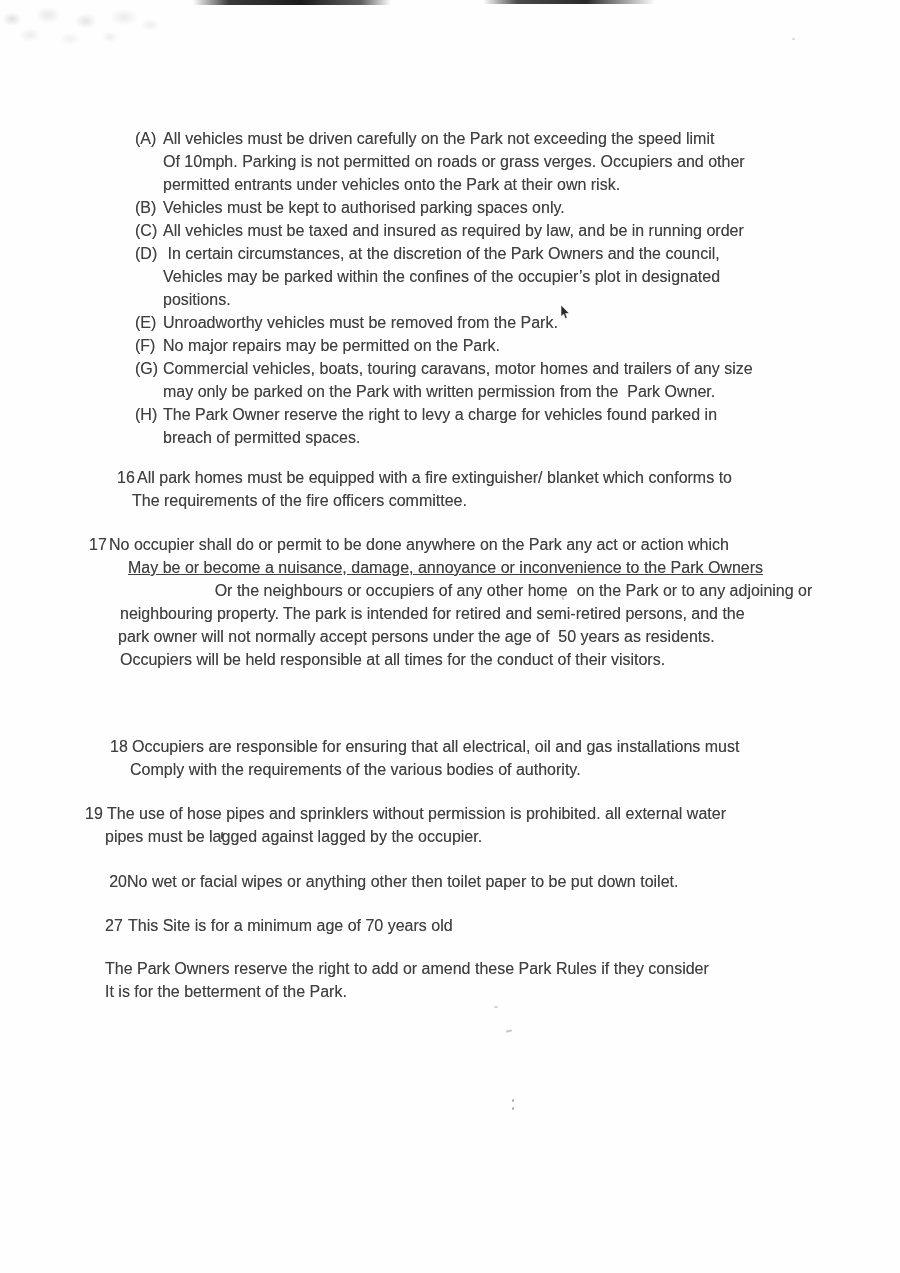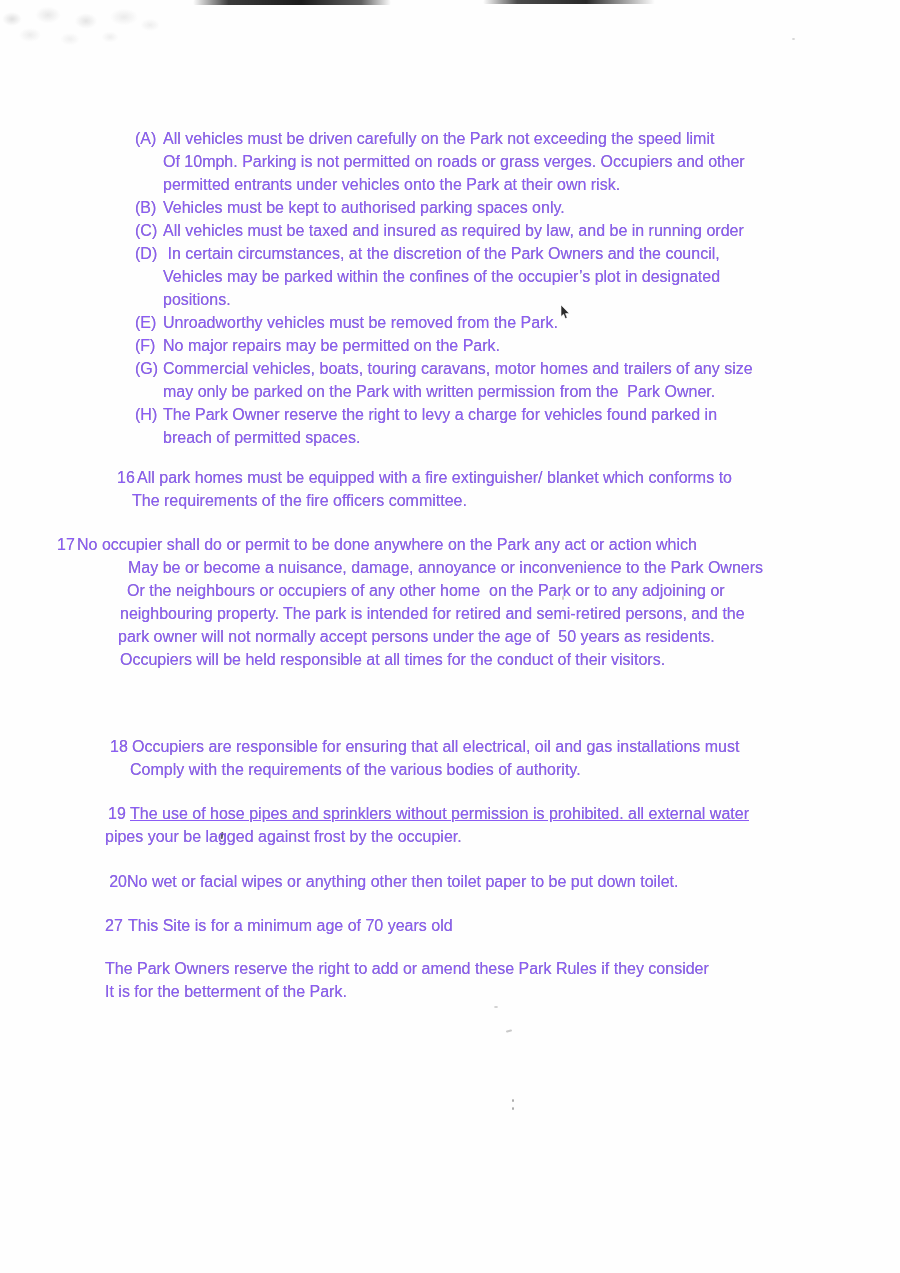--- a/index.html
+++ b/index.html
@@ -9,21 +9,21 @@
     position:relative;
     overflow:hidden;
     font-family:"Liberation Sans", sans-serif;
     color:#3f3f3f;
   }
   .scan-page{position:absolute;inset:0;background:#fefefe;}
   
   .doc{
     position:absolute;left:0;top:127px;width:900px;
     font-size:16px;line-height:23px;
-    color:#8b5cf6;
+    color:#404040;
     text-shadow:0 0 0.45px rgba(62,62,62,0.55);
   }
   .line{white-space:pre-wrap;}
   .litem .line{margin-left:135px;}
   .litem .cont{margin-left:163px;}
   .lmark{display:inline-block;width:28px;}
   .nmark{display:inline-block;}
   
   .strip{position:absolute;top:0;height:5px;border-radius:2px;filter:blur(0.6px);}
   .strip1{left:193px;width:198px;
@@ -102,36 +102,36 @@
       <div class="line cont">breach of permitted spaces.</div>
     </div>
 
 
     <div class="nitem" style="margin-top:17px;">
       <div class="line" style="margin-left:117px;"><span class="nmark" style="width:20px;">16</span><span>All park homes must be equipped with a fire extinguisher/ blanket which conforms to</span></div>
       <div class="line" style="margin-left:132px;">The requirements of the fire officers committee.</div>
     </div>
 
     <div class="nitem" style="margin-top:21px;">
-      <div class="line" style="margin-left:57px;"><span class="nmark" style="width:20px;">17</span><span>No occupier shall do or permit to be done anywhere on the Park any act or action which</span></div>
-      <div class="line" style="margin-left:128px;">May be or become a nuisance, damage, annoyance or inconvenience to the Park Owners</div>
-      <div class="line" style="margin-left:127px;">Or the neighbours or occupiers of any other home  on the Park or to any adjoining or</div>
+      <div class="line" style="margin-left:89px;"><span class="nmark" style="width:20px;">17</span><span>No occupier shall do or permit to be done anywhere on the Park any act or action which</span></div>
+      <div class="line" style="margin-left:128px;text-decoration:underline;">May be or become a nuisance, damage, annoyance or inconvenience to the Park Owners</div>
+      <div class="line" style="margin-left:127px;text-align:center;">Or the neighbours or occupiers of any other home  on the Park or to any adjoining or</div>
       <div class="line" style="margin-left:120px;">neighbouring property. The park is intended for retired and semi-retired persons, and the</div>
       <div class="line" style="margin-left:118px;">park owner will not normally accept persons under the age of  50 years as residents.</div>
       <div class="line" style="margin-left:120px;">Occupiers will be held responsible at all times for the conduct of their visitors.</div>
     </div>
 
     <div class="nitem" style="margin-top:16px;">
       <div class="line" style="margin-left:110px;"><span class="nmark" style="width:22px;margin-top:48px;">18</span><span>Occupiers are responsible for ensuring that all electrical, oil and gas installations must</span></div>
       <div class="line" style="margin-left:130px;">Comply with the requirements of the various bodies of authority.</div>
     </div>
 
     <div class="nitem" style="margin-top:21px;">
-      <div class="line" style="margin-left:108px;text-decoration:underline;"><span class="nmark" style="width:22px;">19</span><span>The use of hose pipes and sprinklers without permission is prohibited. all external water</span></div>
-      <div class="line" style="margin-left:105px;">pipes your be lagged against frost by the occupier.</div>
+      <div class="line" style="margin-left:85px;"><span class="nmark" style="width:22px;">19</span><span>The use of hose pipes and sprinklers without permission is prohibited. all external water</span></div>
+      <div class="line" style="margin-left:105px;">pipes must be lagged against lagged by the occupier.</div>
     </div>
 
     <div class="nitem" style="margin-top:22px;">
       <div class="line" style="margin-left:105px;"><span class="nmark" style="width:22px;text-align:right;">20</span><span>No wet or facial wipes or anything other then toilet paper to be put down toilet.</span></div>
     </div>
 
     <div class="nitem" style="margin-top:21px;">
       <div class="line" style="margin-left:105px;"><span class="nmark" style="width:23px;">27</span><span>This Site is for a minimum age of 70 years old</span></div>
     </div>
 

